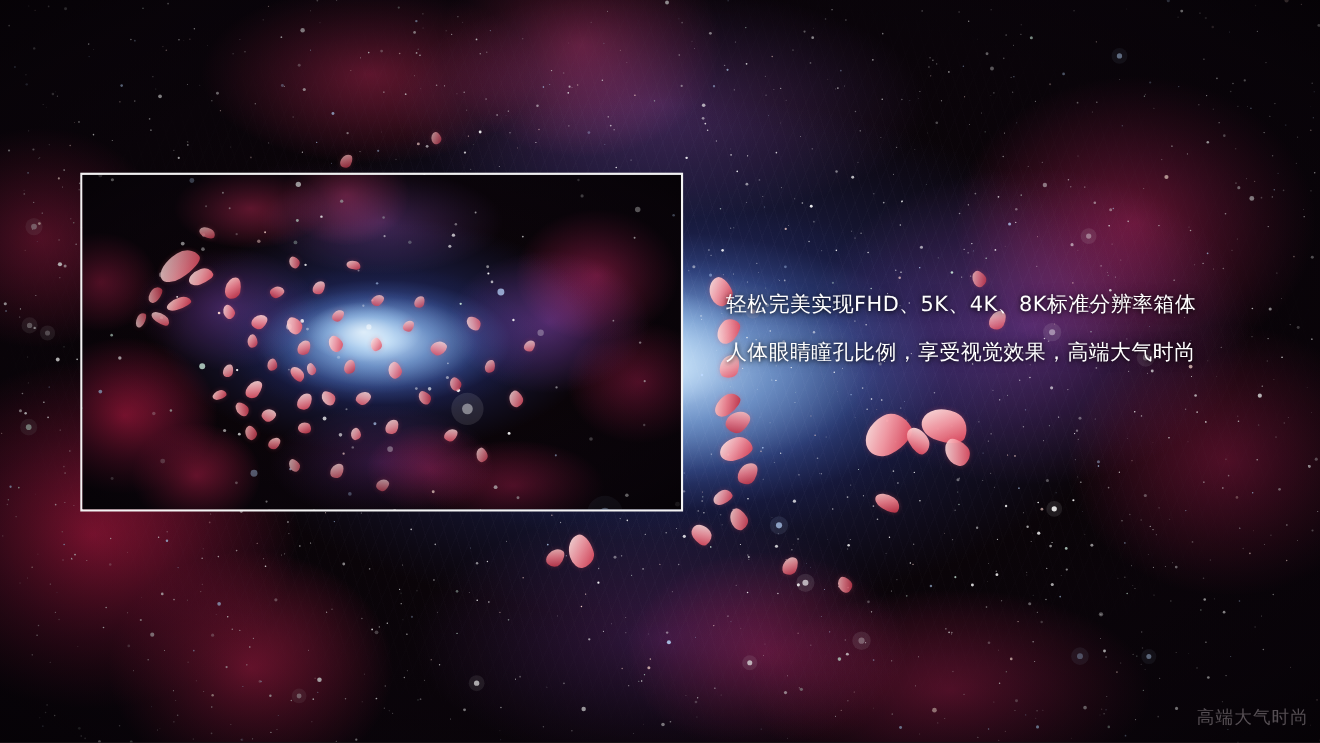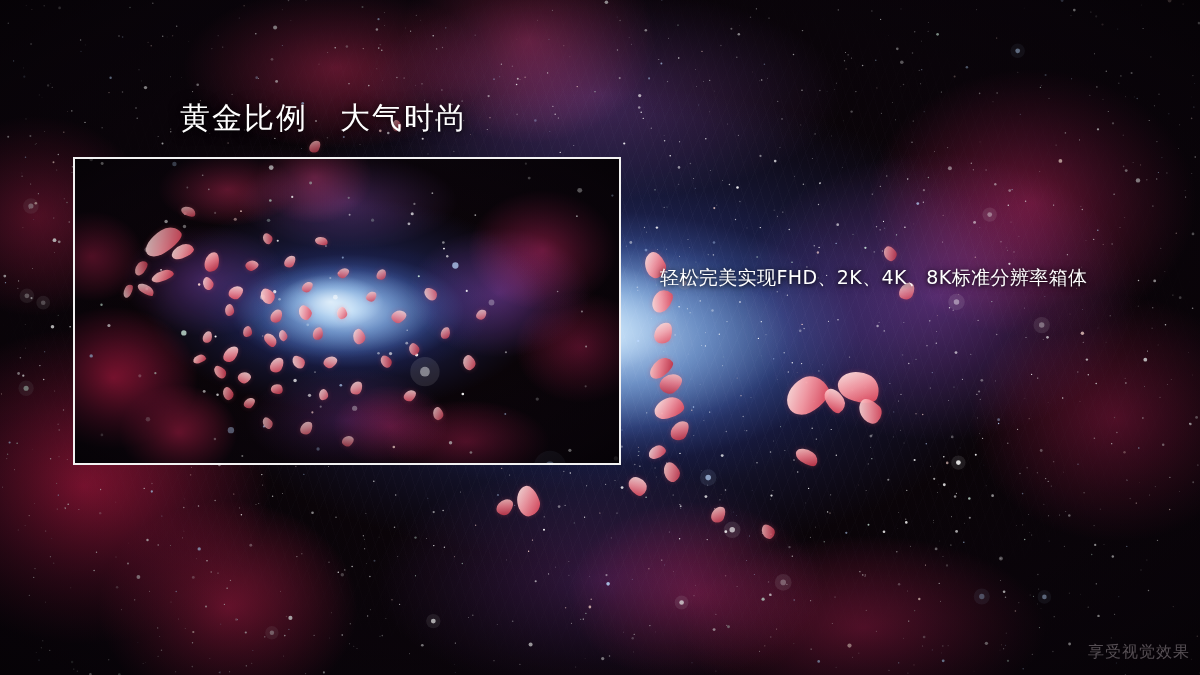--- a/index.html
+++ b/index.html
@@ -2269,21 +2269,21 @@
           <div class="petal" style="left:402px;top:150px;width:9px;height:11px;opacity:0.78;transform:rotate(34deg);background:linear-gradient(135deg, #ffe9e6 0%, #f7a6ad 48%, #e04a5e 100%);box-shadow:0 0 5px rgba(220,80,100,0.35);"></div>
           <div class="petal" style="left:358px;top:248px;width:10px;height:13px;opacity:0.8;transform:rotate(-18deg);background:linear-gradient(135deg, #fff0ec 0%, #f59aa4 48%, #d8384f 100%);box-shadow:0 0 5px rgba(220,80,100,0.35);"></div>
           <div class="petal" style="left:226px;top:262px;width:11px;height:14px;opacity:0.82;transform:rotate(28deg);background:linear-gradient(135deg, #ffe9e6 0%, #f7a6ad 48%, #e04a5e 100%);box-shadow:0 0 5px rgba(220,80,100,0.35);"></div>
           <div class="petal" style="left:188px;top:258px;width:9px;height:12px;opacity:0.8;transform:rotate(-38deg);background:linear-gradient(135deg, #ffe9e6 0%, #f7a6ad 48%, #e04a5e 100%);box-shadow:0 0 5px rgba(220,80,100,0.35);"></div>
           <div class="petal" style="left:268px;top:276px;width:10px;height:12px;opacity:0.78;transform:rotate(50deg);background:linear-gradient(135deg, #fff0ec 0%, #f59aa4 48%, #d8384f 100%);box-shadow:0 0 5px rgba(220,80,100,0.35);"></div>
         </div>
       <div class="bg bg-vig"></div>
     </div>
   </div>
 
-  <div id="title">黄金比例　大气时尚</div>
 
   <div id="body-text">
-    <div class="tline">轻松完美实现FHD、2K、4K、8K标准分辨率箱体</div>
+    <div class="tline">轻松完美实现FHD、5K、4K、8K标准分辨率箱体</div>
+    <div class="tline">人体眼睛瞳孔比例，享受视觉效果，高端大气时尚</div>
   </div>
 
-  <div id="watermark">享受视觉效果</div>
+  <div id="watermark">高端大气时尚</div>
 
 </div>
 
 </body></html>

